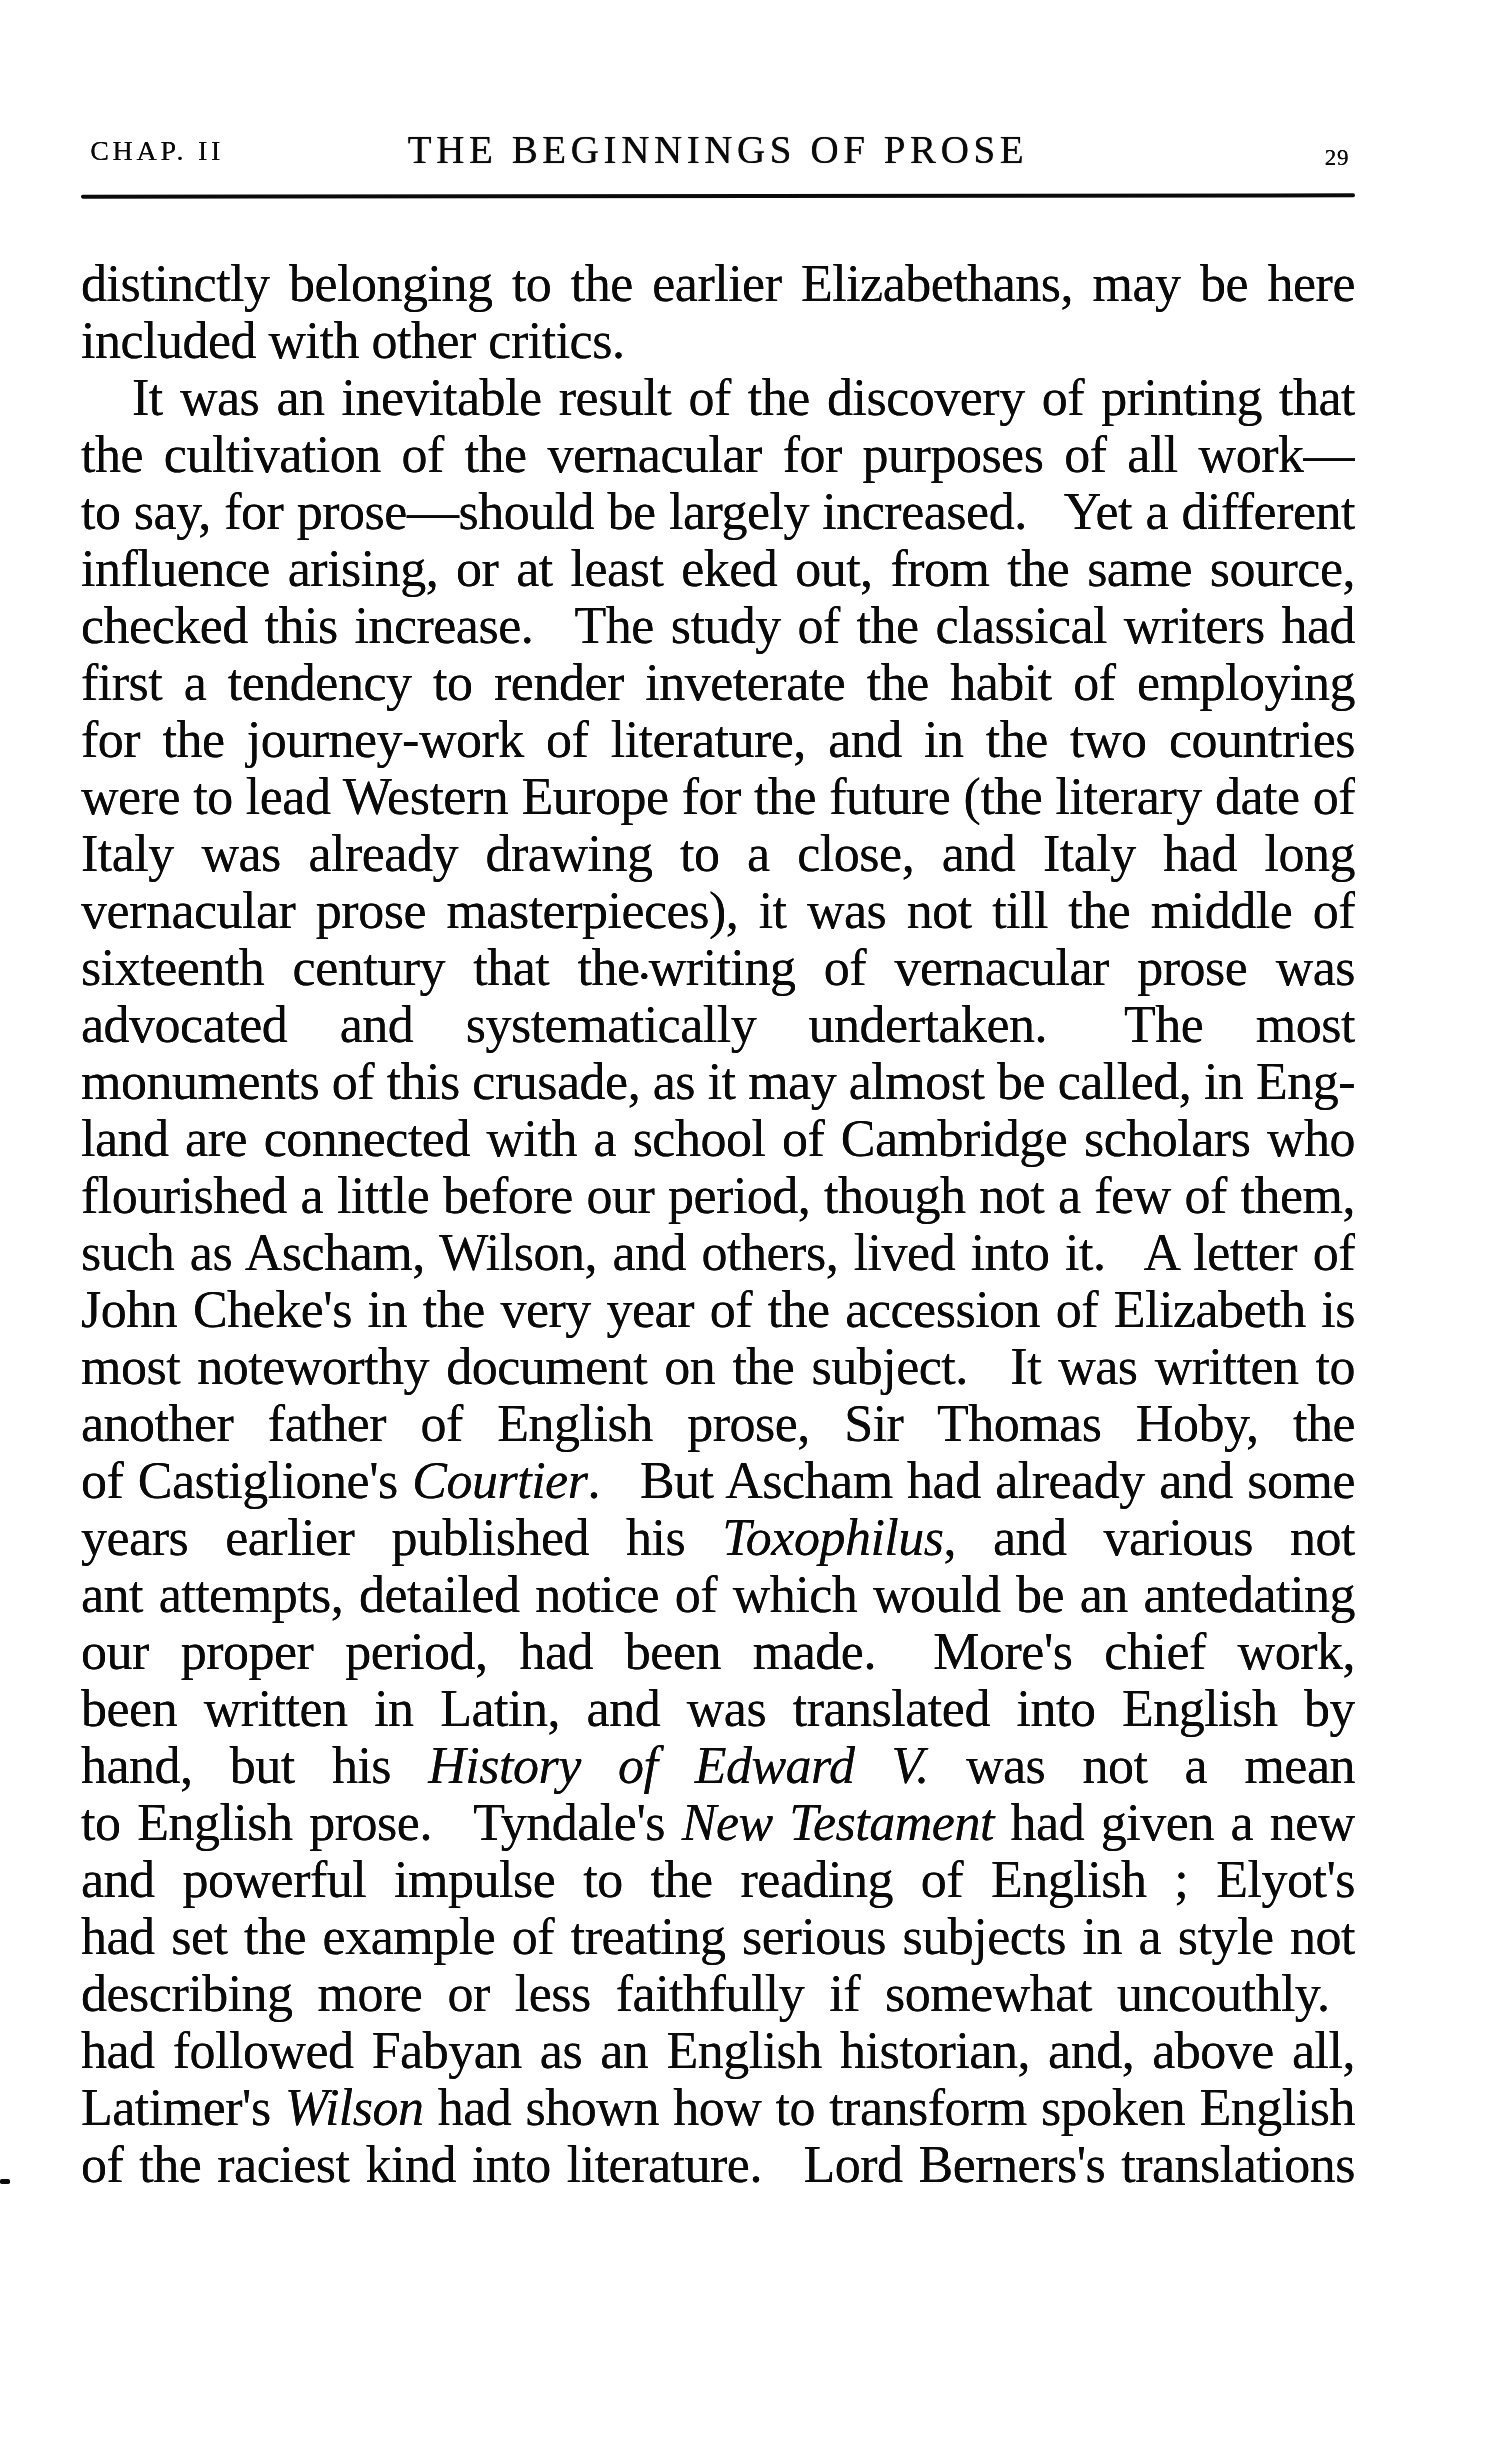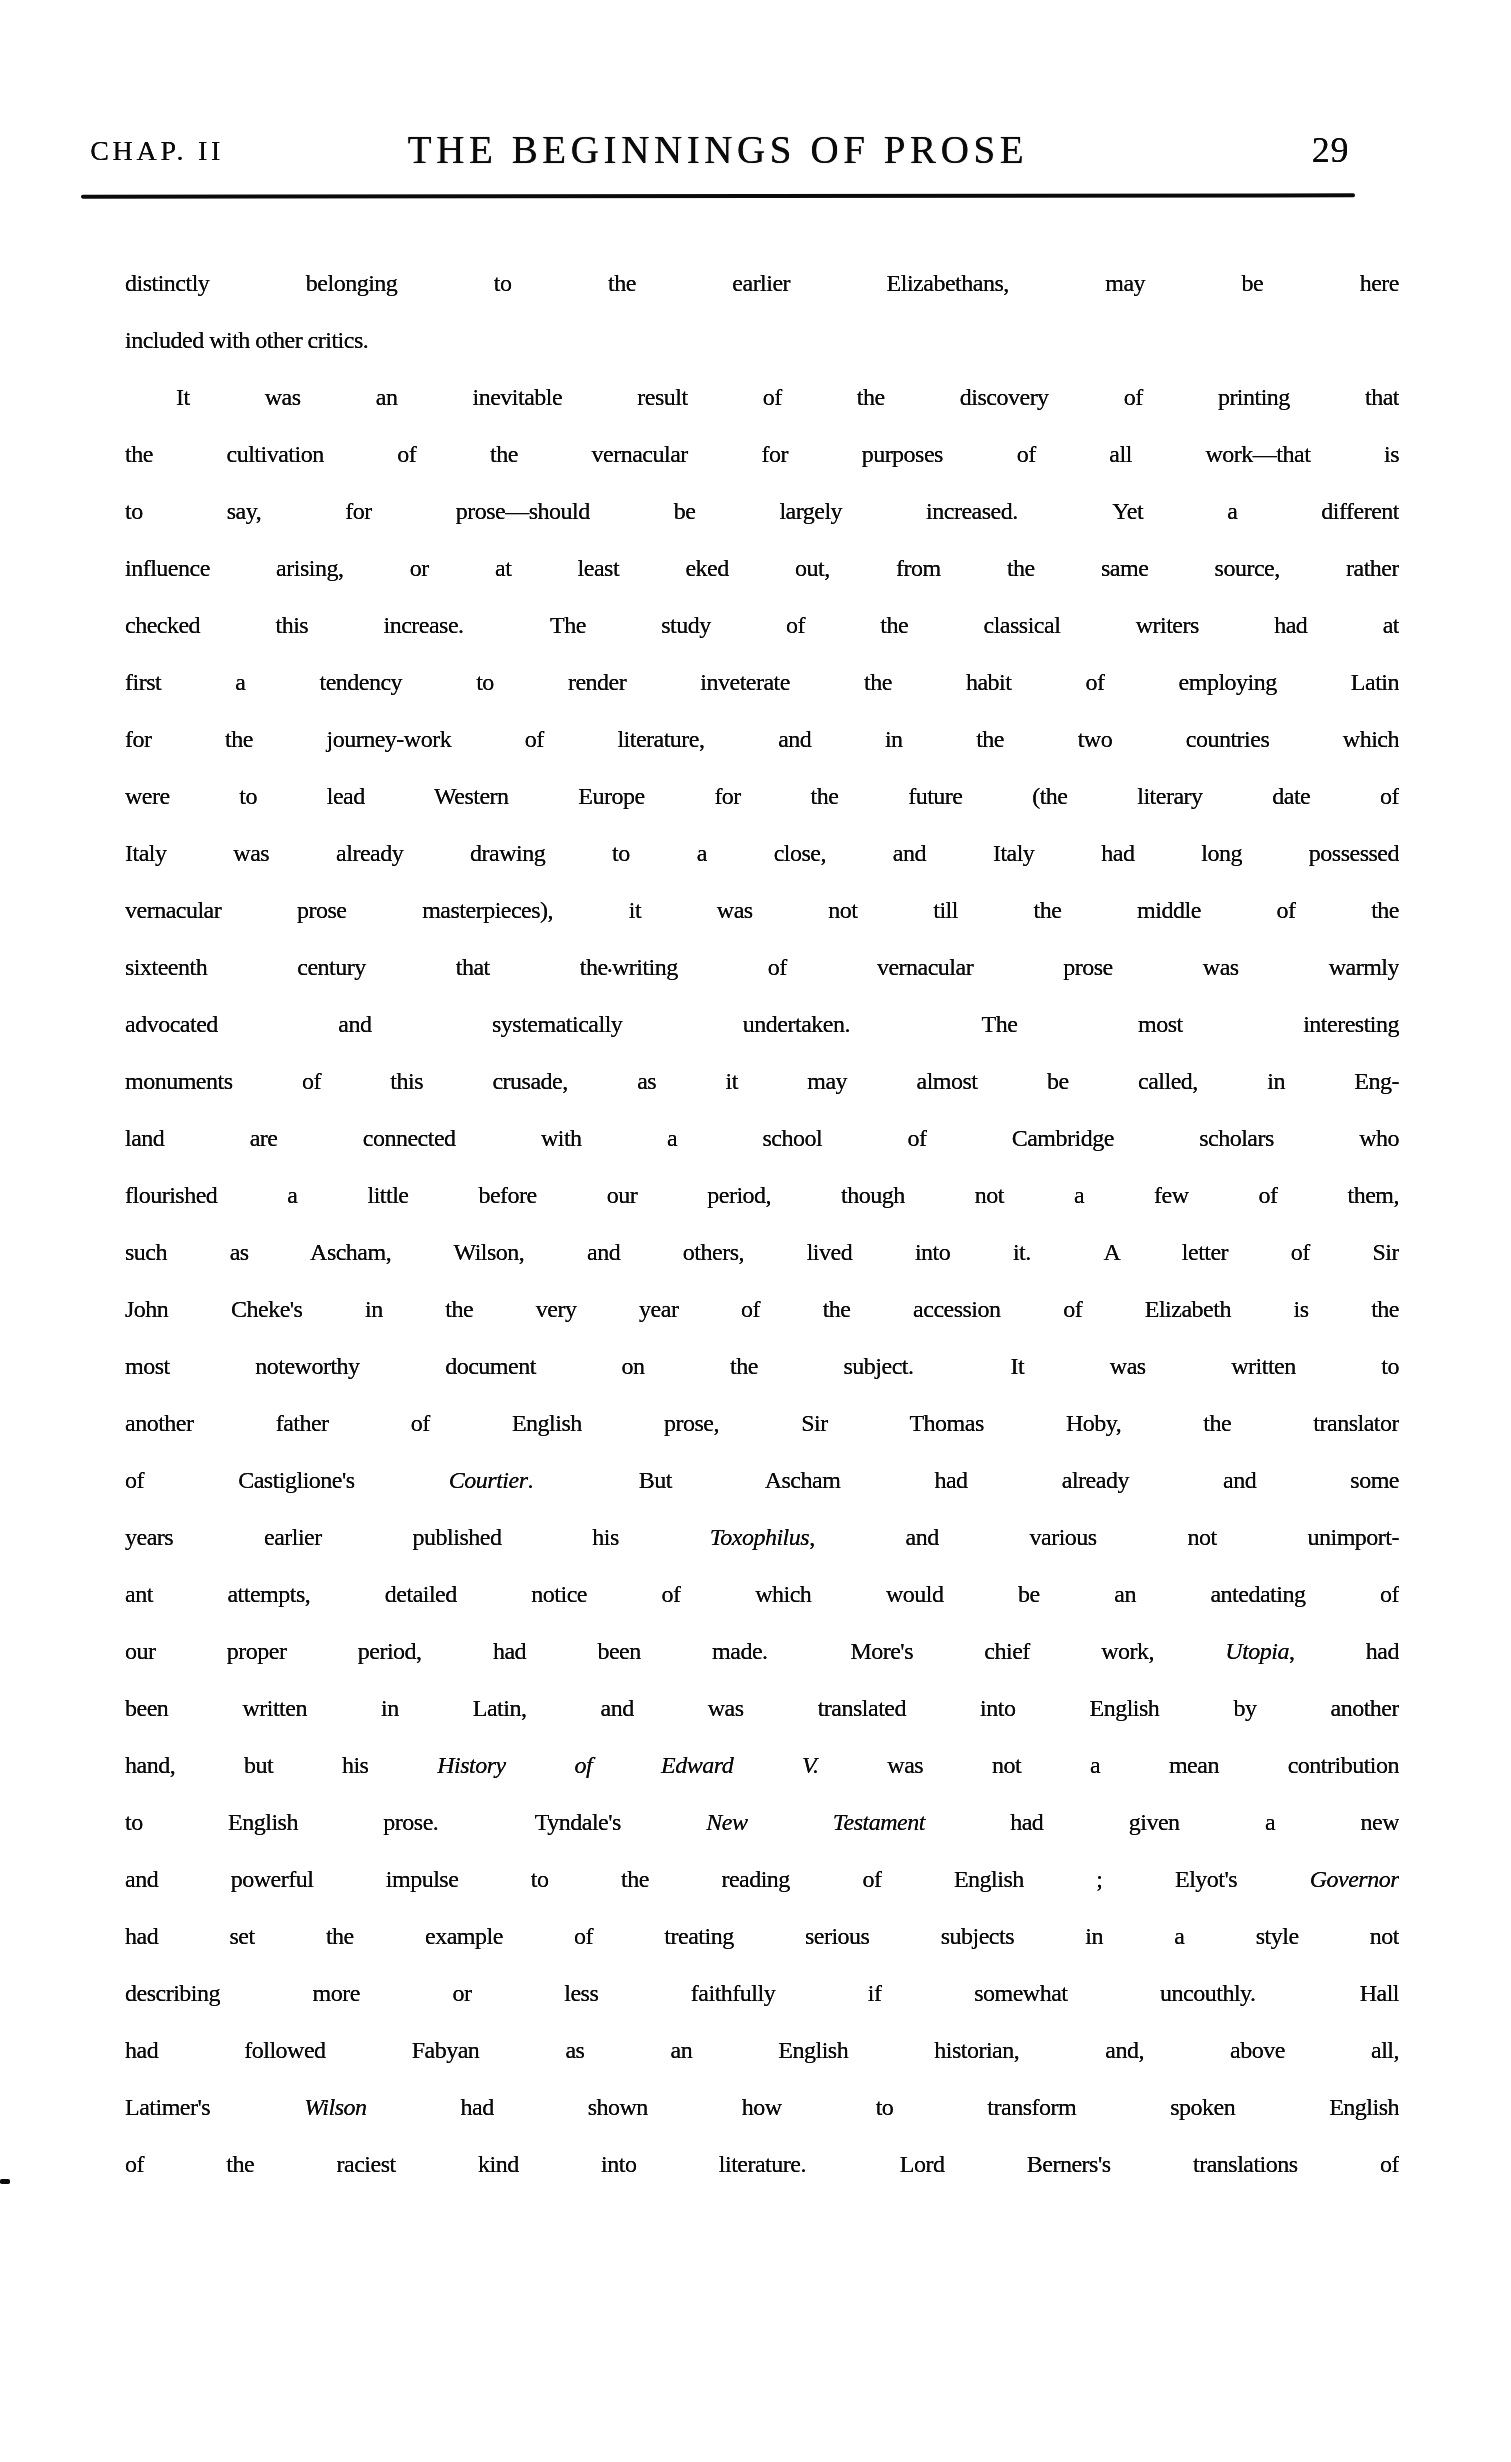--- a/index.html
+++ b/index.html
@@ -18,32 +18,31 @@
     font-size:28px;letter-spacing:3.7px;white-space:nowrap;
     text-shadow:0 0 0.6px currentColor;
   }
   .running-title{
     position:absolute;left:50%;transform:translateX(-50%);bottom:-2.7px;
     font-size:39px;letter-spacing:4.6px;white-space:nowrap;
     text-shadow:0 0 0.7px currentColor;
   }
   .page-num{
     position:absolute;right:5.5px;bottom:-1.8px;
-    font-size:36px;letter-spacing:0.9px;
+    font-size:23px;letter-spacing:0.9px;
     text-shadow:0 0 0.6px currentColor;
   }
   .rule{
     position:absolute;left:81px;top:194px;width:1274px;height:3.7px;
     background:#0a0a0a;transform:rotate(-0.06deg);border-radius:1.8px;
   }
   .body-text{
     position:absolute;left:81px;top:255px;width:1274px;
-    font-size:24px;line-height:57px;letter-spacing:-0.5px;
+    font-size:52px;line-height:57px;letter-spacing:-0.5px;
     text-shadow:0 0 0.6px currentColor;
-    margin-left:44px;
   }
   .line{
     text-align:justify;
     text-align-last:justify;
     height:57px;overflow:hidden;
   }
   .line.flush{text-align-last:left;}
   .line.indent{text-indent:51px;}
   .it{font-style:italic;font-family:Liberation Serif, serif;}
   .dot{font-size:0.5em;letter-spacing:0;}

